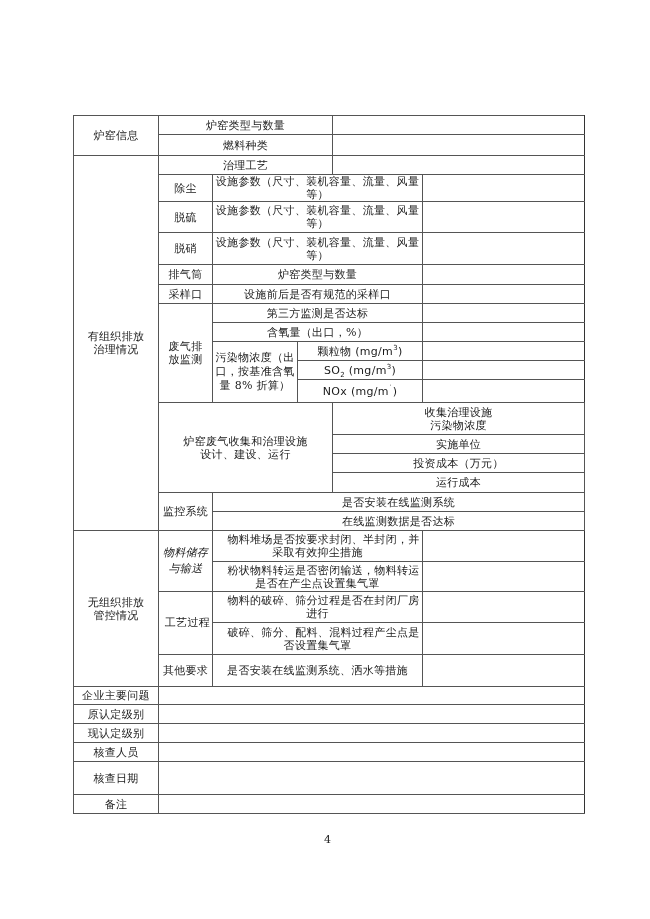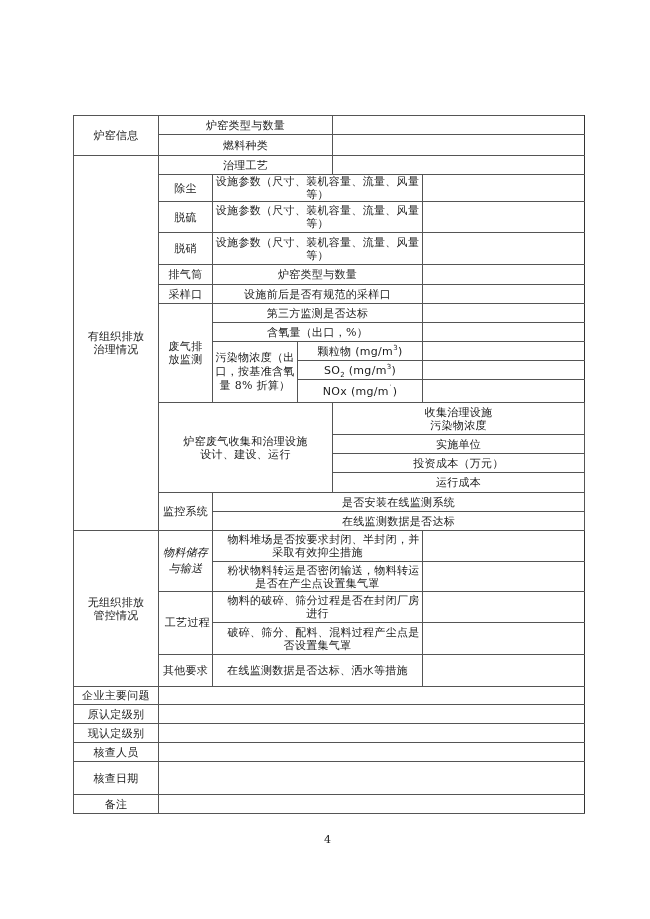--- a/index.html
+++ b/index.html
@@ -156,21 +156,21 @@
     <td rowspan="2" style="line-height:16px;text-align:right;">工艺过程</td>
     <td colspan="3" class="left">物料的破碎、筛分过程是否在封闭厂房进行</td>
     <td class="value"></td>
   </tr>
   <tr style="height:32px">
     <td colspan="3" class="left">破碎、筛分、配料、混料过程产尘点是否设置集气罩</td>
     <td class="value"></td>
   </tr>
   <tr style="height:32px">
     <td style="line-height:15px;">其他要求</td>
-    <td colspan="3">在线监测数据是否达标、洒水等措施</td>
+    <td colspan="3">是否安装在线监测系统、洒水等措施</td>
     <td class="value"></td>
   </tr>
 
   <tr style="height:18px">
     <td>企业主要问题</td>
     <td colspan="5" class="value"></td>
   </tr>
   <tr style="height:19px">
     <td>原认定级别</td>
     <td colspan="5" class="value"></td>

